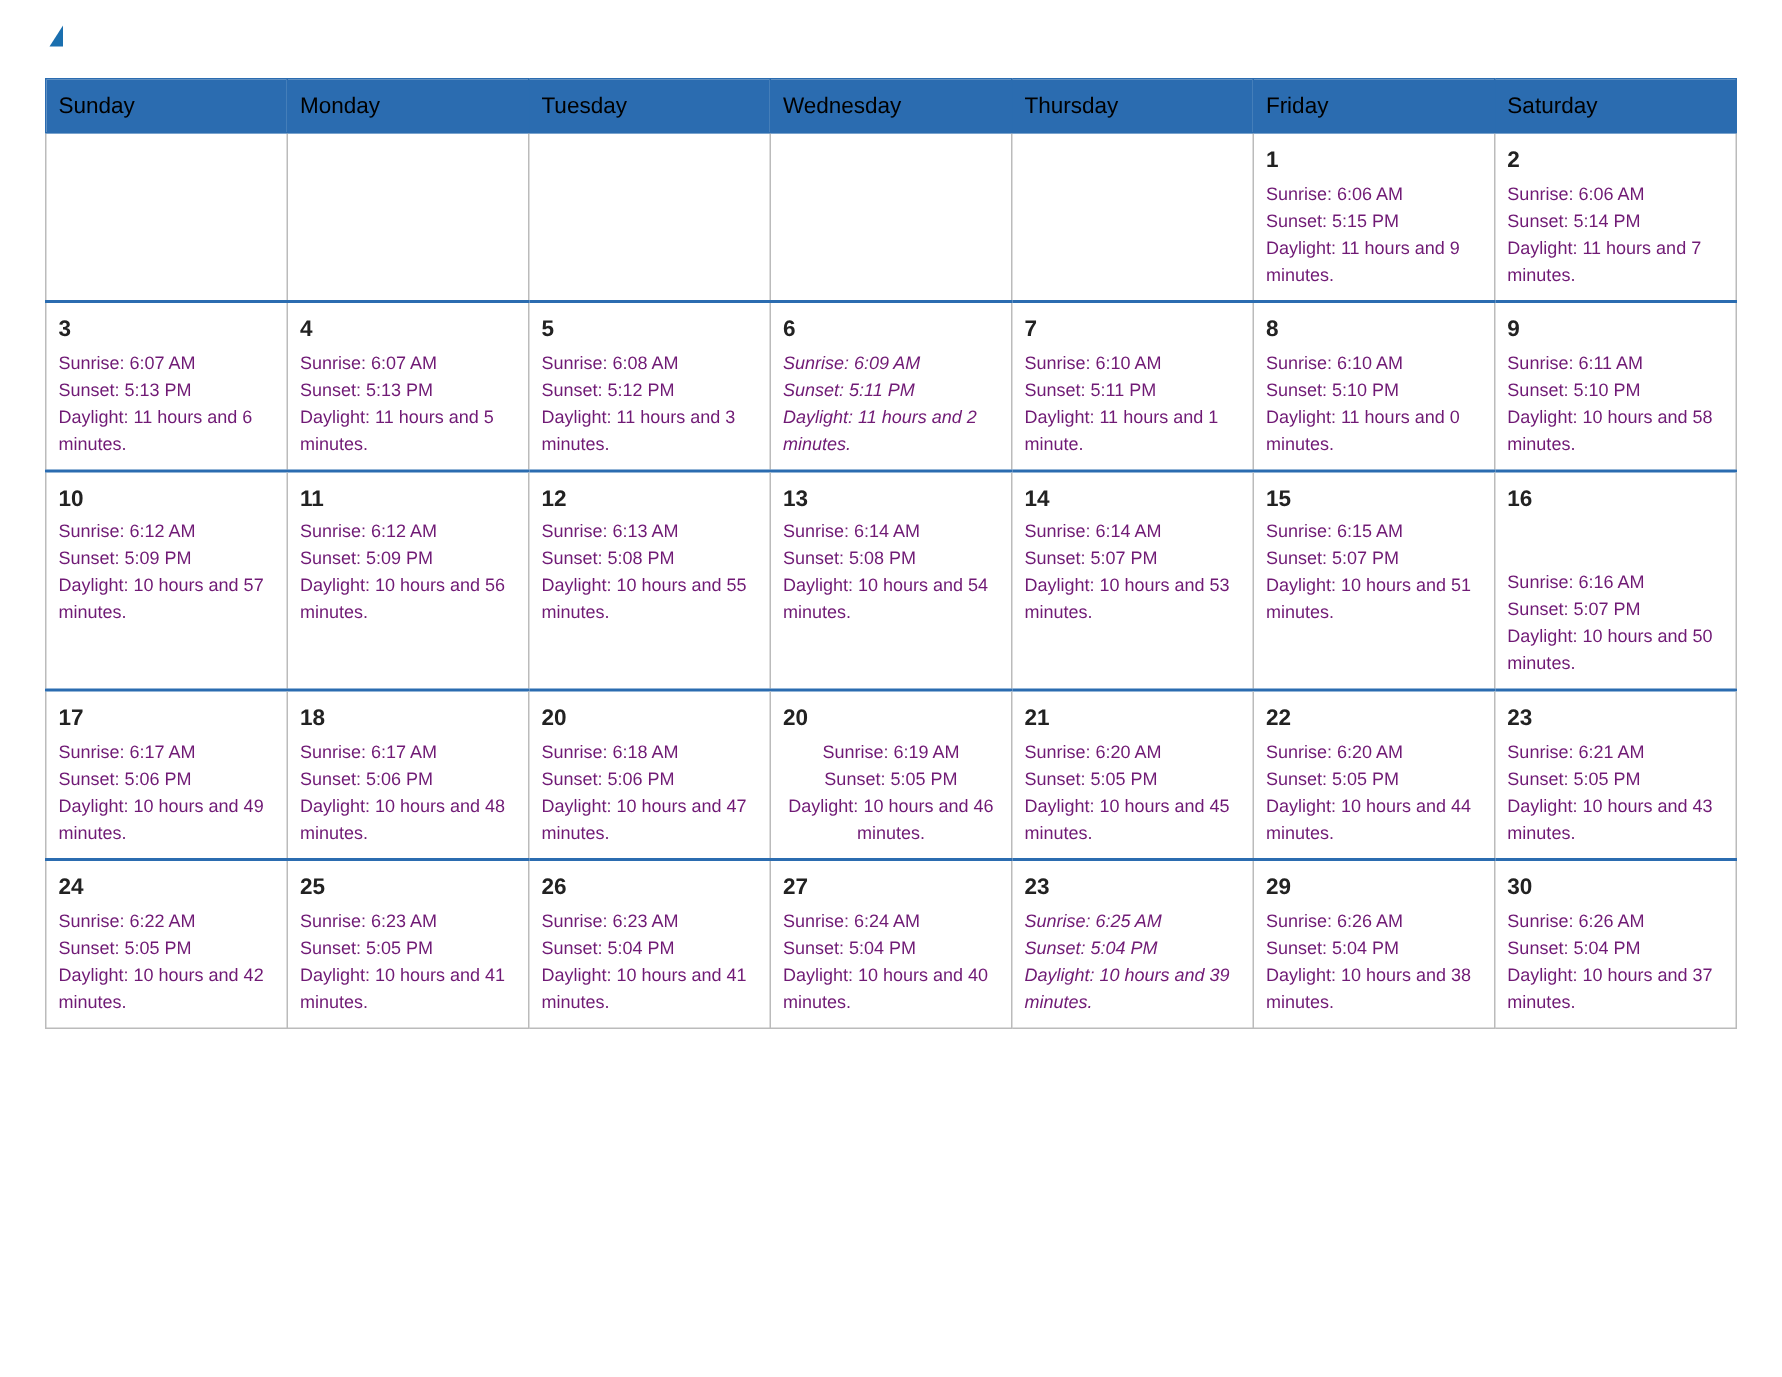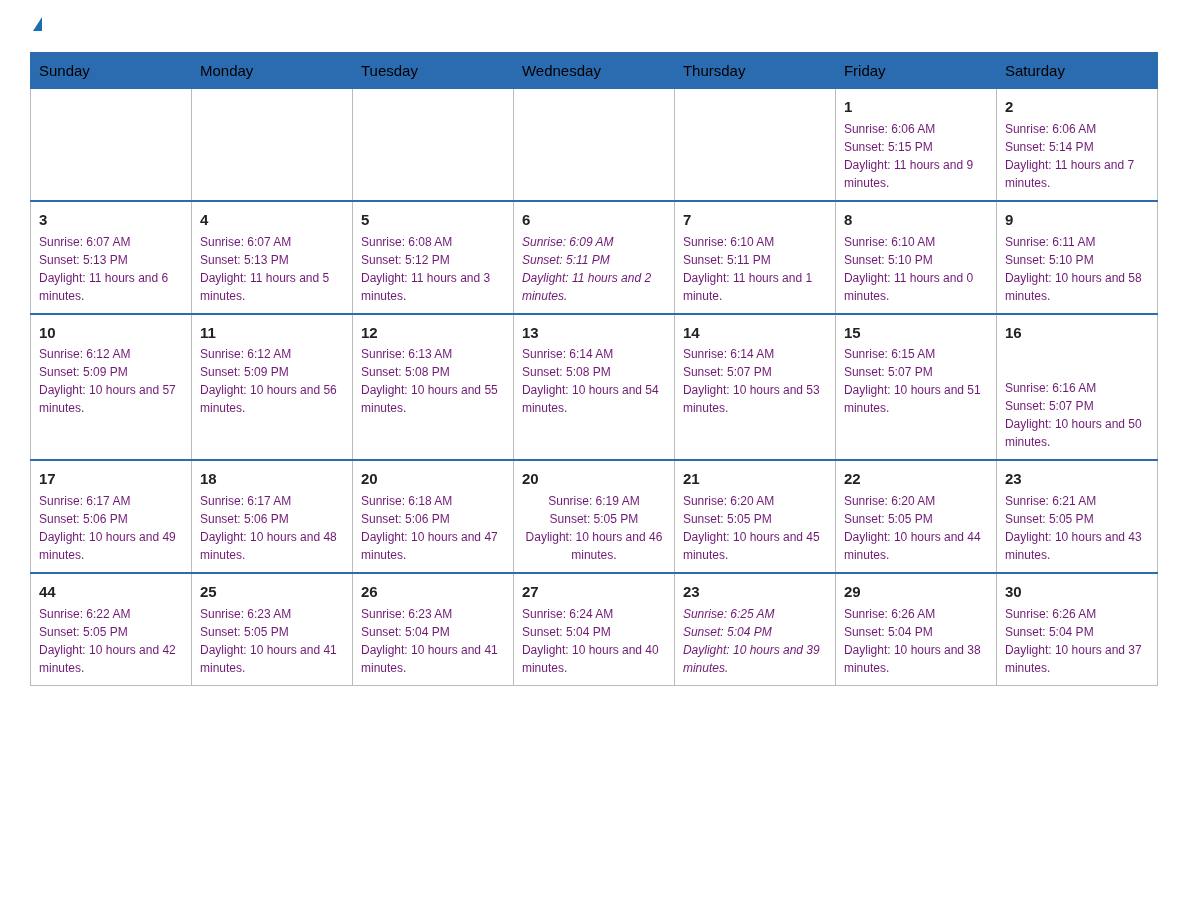--- a/index.html
+++ b/index.html
@@ -278,21 +278,21 @@
         </td>
         <td>
           <span class="day-number">23</span>
           <div class="day-info" style="white-space: pre-line;">Sunrise: 6:21 AM
 Sunset: 5:05 PM
 Daylight: 10 hours and 43 minutes.</div>
         </td>
       </tr>
       <tr class="row-divider">
         <td>
-          <span class="day-number">44</span>
+          <span class="day-number">24</span>
           <div class="day-info" style="white-space: pre-line;">Sunrise: 6:22 AM
 Sunset: 5:05 PM
 Daylight: 10 hours and 42 minutes.</div>
         </td>
         <td>
           <span class="day-number">25</span>
           <div class="day-info" style="white-space: pre-line;">Sunrise: 6:23 AM
 Sunset: 5:05 PM
 Daylight: 10 hours and 41 minutes.</div>
         </td>

